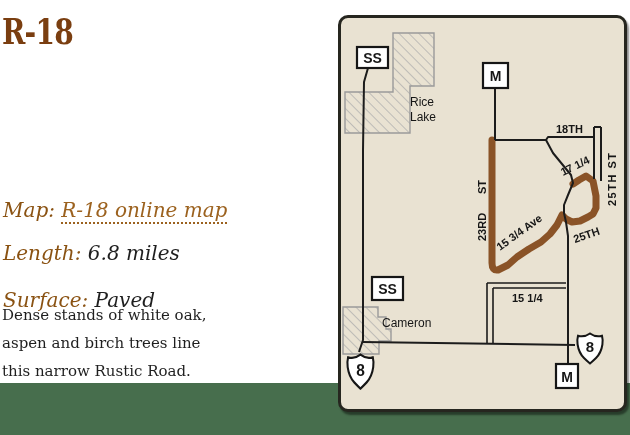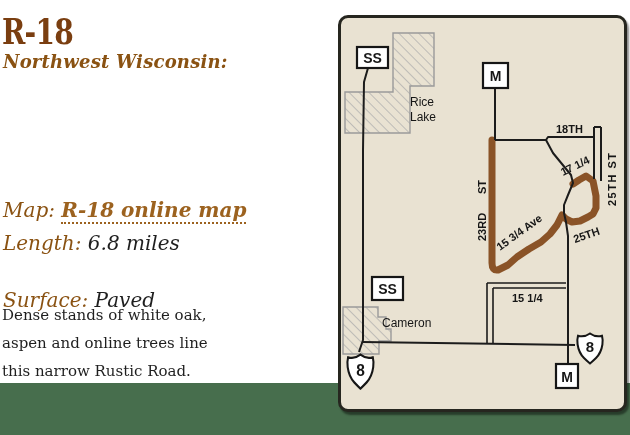--- a/index.html
+++ b/index.html
@@ -18,23 +18,23 @@
   }
   .region-label{
     position:absolute;left:3px;top:51px;
     font-size:18px;font-weight:bold;font-style:italic;color:#8a5212;
     white-space:nowrap;letter-spacing:0.2px;
   }
   .desc{position:absolute;left:3px;top:80px;font-size:20px;font-style:italic;color:#1f1f1f;line-height:28px;}
   .desc div{white-space:nowrap;}
   .kv{position:absolute;left:3px;font-size:20px;font-style:italic;white-space:nowrap;color:#1f1f1f;}
   .kv .k{font-weight:normal;color:#8a5212;}
-  .kv a{color:#9c621f;text-decoration:none;border-bottom:2px dotted #9c621f;cursor:pointer;font-weight:bold;}
+  .kv a{color:#9c621f;text-decoration:none;border-bottom:2px dotted #9c621f;cursor:pointer;}
   .map-row{top:198px;}
-  .length-row{top:231px;}
+  .length-row{top:241px;}
   .surface-row{top:264px;margin-top:24px;}
   .notes{position:absolute;left:2px;top:301px;font-size:15px;color:#1f1f1f;line-height:28px;}
   .notes div{white-space:nowrap;}
   .map-panel{
     position:absolute;left:338px;top:15px;width:283px;height:391px;
     background:#e9e2d2;border:3px solid #26261f;border-radius:10px;
     box-shadow:2px 3px 2px rgba(0,0,0,0.45);
   }
   .map-panel svg{position:absolute;left:0;top:0;}
   text{font-family:"Liberation Sans", sans-serif;fill:#161616;}
@@ -43,41 +43,40 @@
   .marker-txt{font-size:14px;font-weight:bold;}
   .shield-txt{font-size:15px;font-weight:bold;}
 </style>
 </head>
 <body>
 
 <div class="footer-band"></div>
 
 <div class="content">
   <div class="title">R-18</div>
-  <div class="region-label">Northwest Wisconsin:</div>
 
 
   <div class="kv map-row">
     <span class="k">Map:</span>
     <a>R-18 online map</a>
   </div>
 
   <div class="kv length-row">
     <span class="k">Length:</span>
     <span>6.8 miles</span>
   </div>
 
   <div class="kv surface-row">
     <span class="k">Surface:</span>
     <span>Paved</span>
   </div>
 
   <div class="notes">
     <div>Dense stands of white oak,</div>
-    <div>aspen and online trees line</div>
+    <div>aspen and birch trees line</div>
     <div>this narrow Rustic Road.</div>
   </div>
 </div>
 
 <div class="map-panel">
   <svg width="283" height="391" viewBox="341 18 283 391">
     <defs>
       <pattern id="hatch" width="7" height="7" patternUnits="userSpaceOnUse" patternTransform="rotate(45)">
         <line x1="0" y1="0" x2="7" y2="0" stroke="#ababab" stroke-width="1.4"></line>
       </pattern>

